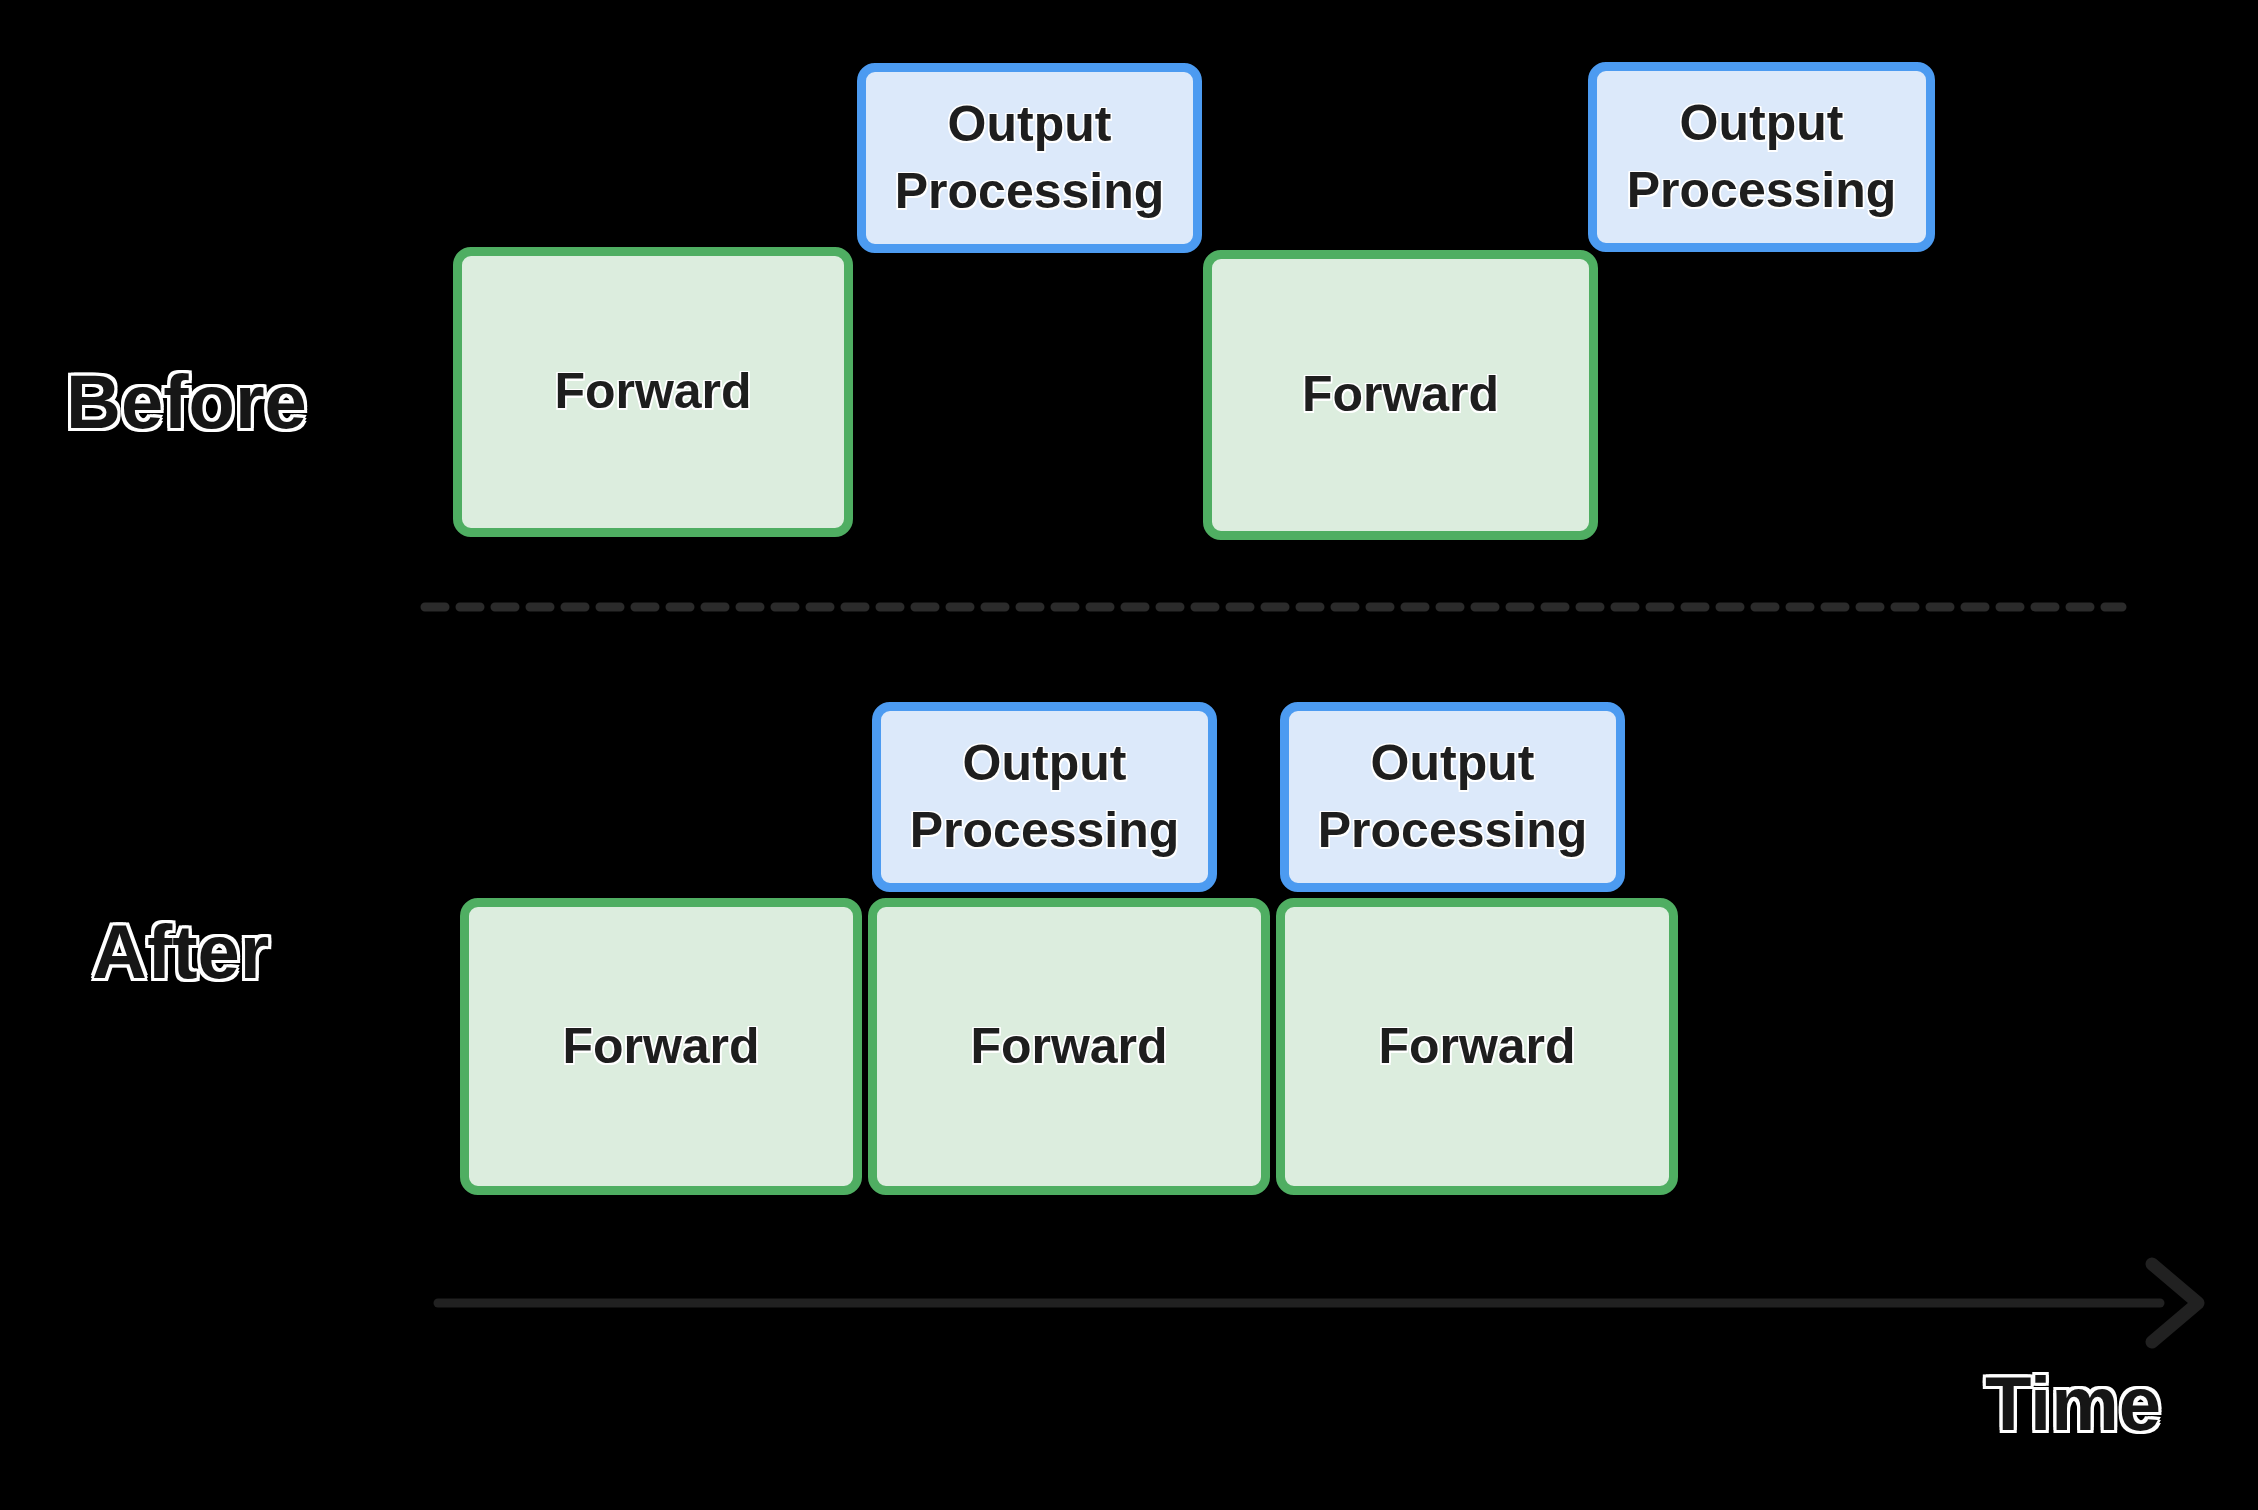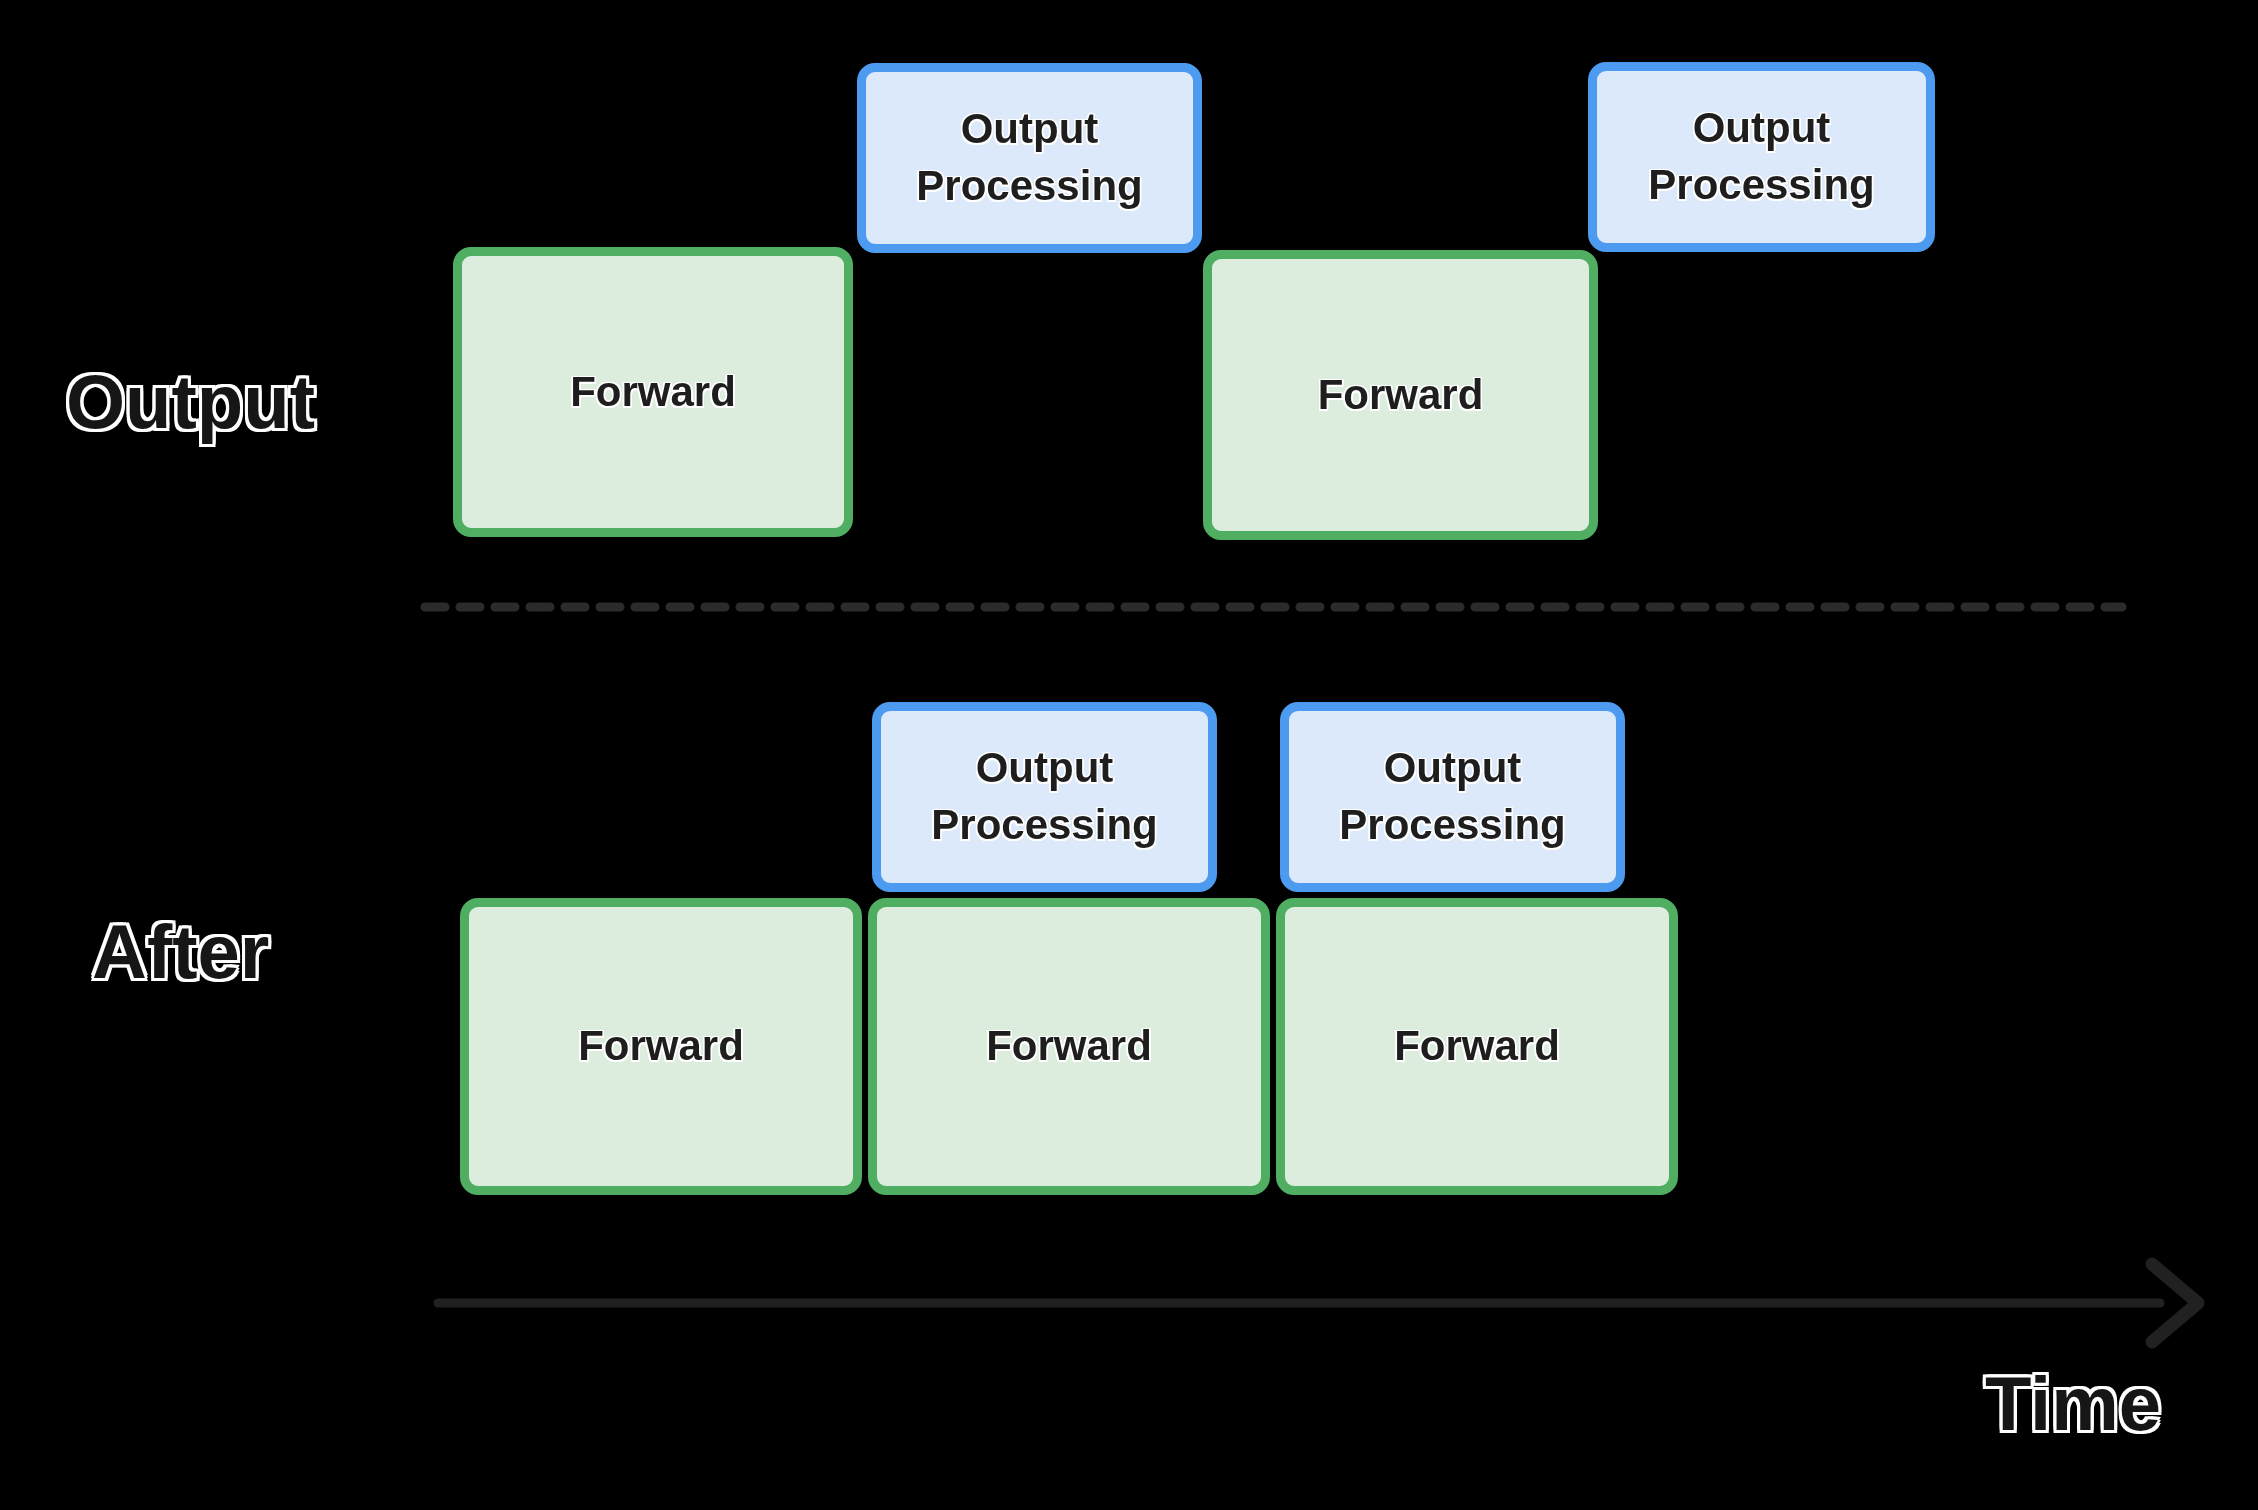--- a/index.html
+++ b/index.html
@@ -38,21 +38,21 @@
     white-space:nowrap;
   }
   .box{
     position:absolute;
     box-sizing:border-box;
     display:flex;
     align-items:center;
     justify-content:center;
     text-align:center;
     border-radius:18px;
-    font-size:42px;
+    font-size:50px;
     font-weight:bold;
     line-height:1.35;
     color:var(--box-text);
     text-shadow:
       -1.5px -1.5px 0 #ffffff, 0 -1.5px 0 #ffffff, 1.5px -1.5px 0 #ffffff,
       -1.5px  0     0 #ffffff,                     1.5px  0     0 #ffffff,
       -1.5px  1.5px 0 #ffffff, 0  1.5px 0 #ffffff, 1.5px  1.5px 0 #ffffff;
     padding:10px 28px;
   }
   .box-forward{
@@ -63,21 +63,21 @@
     background:var(--output-fill);
     border:9px solid var(--output-border);
   }
   .abs-svg{position:absolute;left:0;}
 </style>
 </head>
 <body>
 
 <div class="canvas">
 
-  <div class="row-label" style="left:66px;top:358px;">Output</div>
+  <div class="row-label" style="left:66px;top:358px;">Before</div>
 
   <div class="box box-forward" style="left:453px;top:247px;width:400px;height:290px;">
     <span>Forward</span>
   </div>
 
   <div class="box box-output" style="left:857px;top:63px;width:345px;height:190px;">
     <span>Output Processing</span>
   </div>
 
   <div class="box box-forward" style="left:1203px;top:250px;width:395px;height:290px;">

